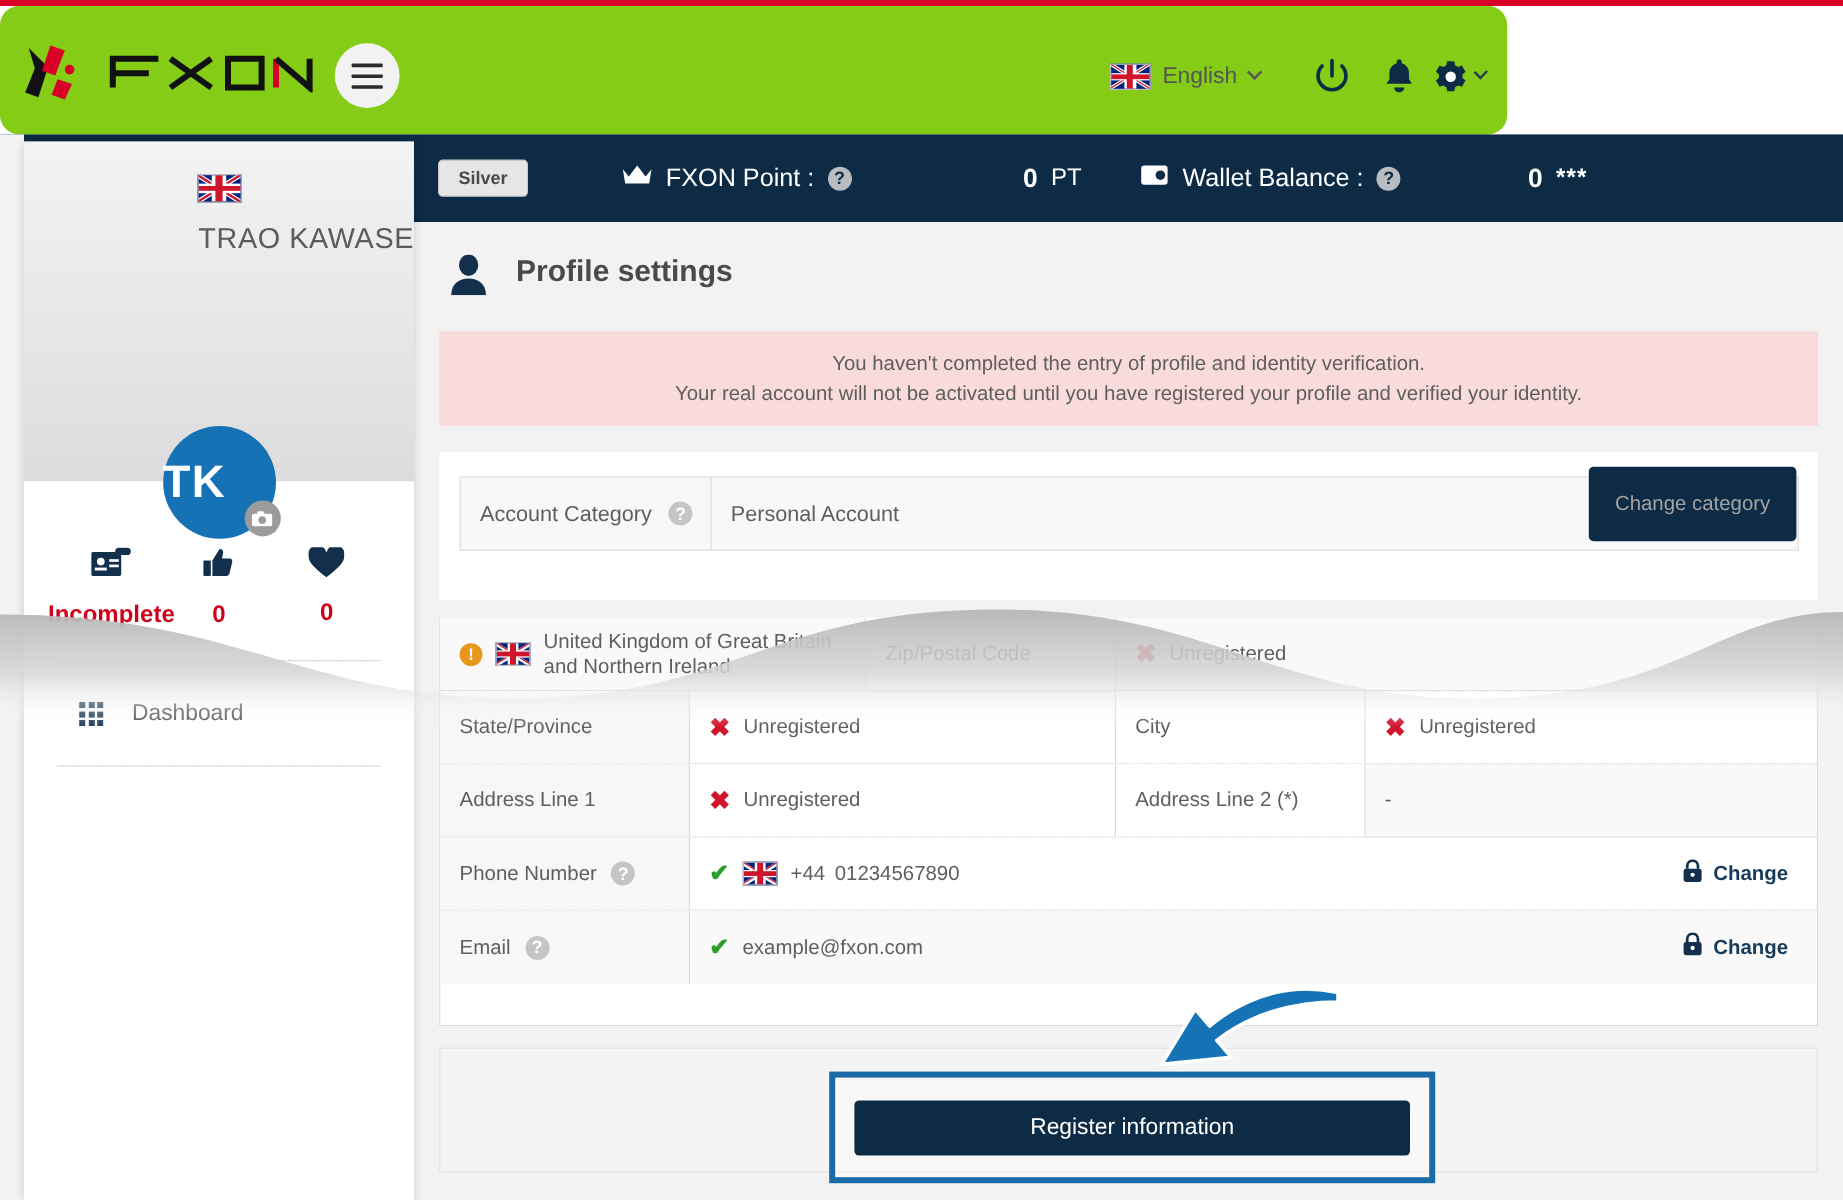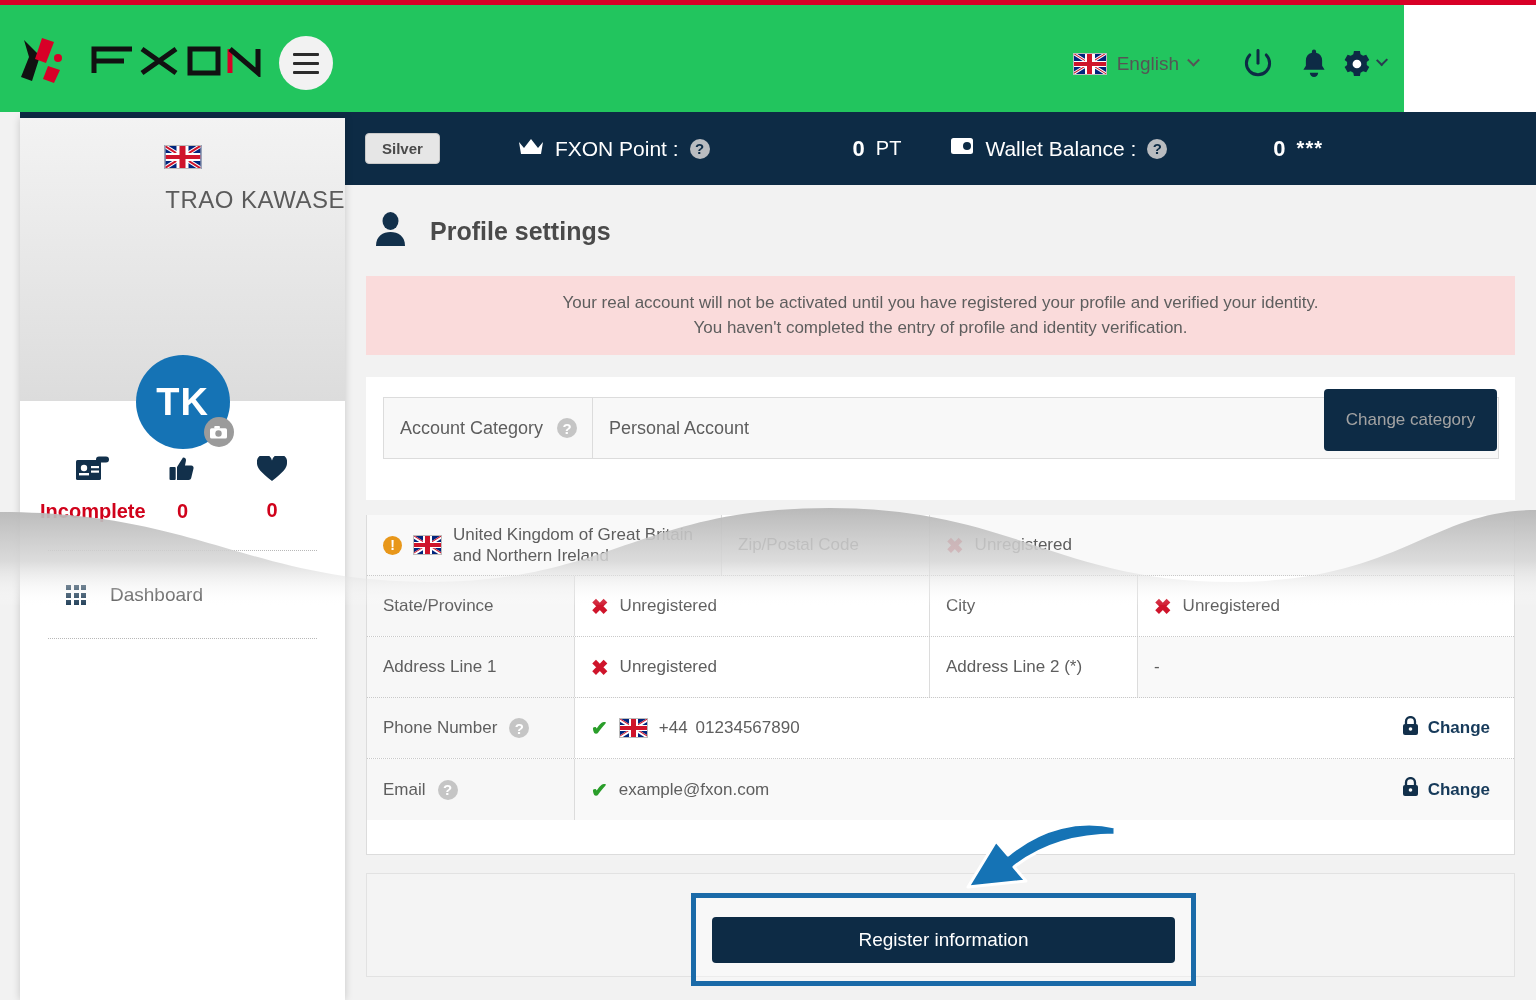--- a/index.html
+++ b/index.html
@@ -9,22 +9,22 @@
     background: #ffffff;
     overflow: hidden;
   }
   #page { position: relative; width: 1536px; height: 1000px; background:#fff; }
 
   
   .top-rule { position:absolute; left:0; top:0; width:1536px; height:5px; background:#d80027; }
 
   
   .header {
-    position:absolute; left:0; top:5px; width:1404px; height:107px;
-    background:#22c55e; display:flex; align-items:center;
+    position:absolute; left:0; top:5px; width:1256px; height:107px;
+    background:#84cc16; display:flex; align-items:center;border-radius:16px;
   }
   .logo-wrap { position:absolute; left:18px; top:30px; display:flex; align-items:center; gap:10px; }
   .logo-mark { width:62px; height:50px; position:relative; }
   .logo-text { font-size:38px; font-weight:bold; letter-spacing:-1px; color:#18181a; }
 
   .burger {
     position:absolute; left:279px; top:31px; width:54px; height:54px; border-radius:50%;
     background:#f2f2f2; display:flex; flex-direction:column; align-items:center;
     justify-content:center; gap:6px; cursor:pointer;
   }
@@ -74,21 +74,21 @@
   .sb-head {
     height:283px; background:linear-gradient(180deg,#f3f3f3 0%, #e2e2e2 75%, #dcdcdc 100%);
     position:relative;
   }
   .sb-flag { position:absolute; left:50%; top:27px; transform:translateX(-50%); }
   .sb-name { position:absolute; left:0; top:68px; width:100%; text-align:right;
              font-size:24px; color:#5b5b5b; letter-spacing:.5px; }
   .avatar {
     position:absolute; left:50%; top:237px; transform:translateX(-50%);
     width:94px; height:94px; border-radius:50%; background:#1573b5;
-    display:flex; align-items:center; justify-content:center;
+    display:flex; align-items:center; 
     color:#fff; font-size:38px; font-weight:bold; letter-spacing:1px; z-index:3;
   }
   .cam-badge {
     position:absolute; right:-4px; bottom:2px; width:30px; height:30px; border-radius:50%;
     background:#9b9b9b; display:flex; align-items:center; justify-content:center;
   }
   .sb-stats { position:absolute; left:0; top:338px; width:100%;
               display:flex; justify-content:space-around; padding:0 28px; }
   .sb-stat { display:flex; flex-direction:column; align-items:center; gap:13px; width:33%; }
   .sb-stat .lbl { font-size:20px; font-weight:bold; color:#d0021b; }
@@ -98,21 +98,21 @@
                  display:flex; align-items:center; padding-left:46px; gap:24px; cursor:pointer; }
   .sb-nav-item .txt { font-size:19px; color:#555; }
   .grid-icon { display:grid; grid-template-columns:repeat(3,5px); grid-template-rows:repeat(3,5px); gap:2.5px; }
   .grid-icon i { background:#1b3a54; display:block; width:5px; height:5px; }
   .sb-divider2 { position:absolute; left:28px; top:520px; width:269px; height:0;
                  border-top:1px dotted #b8b8b8; }
 
   
   .main { position:absolute; left:345px; top:185px; width:1191px; height:815px; background:#f2f2f2; }
 
-  .page-title { position:absolute; left:30px; top:27px; display:flex; align-items:center; gap:24px; }
+  .page-title { position:absolute; left:30px; top:27px; display:flex; gap:24px; }
   .page-title .t { font-size:25px; font-weight:bold; color:#4a4a4a; }
 
   .alert {
     position:absolute; left:21px; top:91px; width:1149px; height:79px;
     background:#fadbdb; display:flex; flex-direction:column; align-items:center;
     justify-content:center; gap:5px;
   }
   .alert .line { font-size:17px; color:#5e5e5e; }
 
   .card {
@@ -394,22 +394,22 @@
       <span>
         <svg width="31" height="34" viewBox="0 0 31 34" fill="#12304b">
           <ellipse cx="15.5" cy="9" rx="8" ry="9"></ellipse>
           <path d="M1 34 C1 24 8 20 15.5 20 C23 20 30 24 30 34 Z"></path>
         </svg>
       </span>
       <span class="t">Profile settings</span>
     </div>
 
     <div class="alert">
+      <div class="line">You haven't completed the entry of profile and identity verification.</div>
       <div class="line">Your real account will not be activated until you have registered your profile and verified your identity.</div>
-      <div class="line">You haven't completed the entry of profile and identity verification.</div>
     </div>
 
     <div class="card card-cat">
       <div class="cat-row">
         <div class="cat-label">
           <span>Account Category</span>
           <span class="qmark" style="background:#c5c5c5;color:#fff;">?</span>
         </div>
         <div class="cat-value">
           <span>Personal Account</span>

